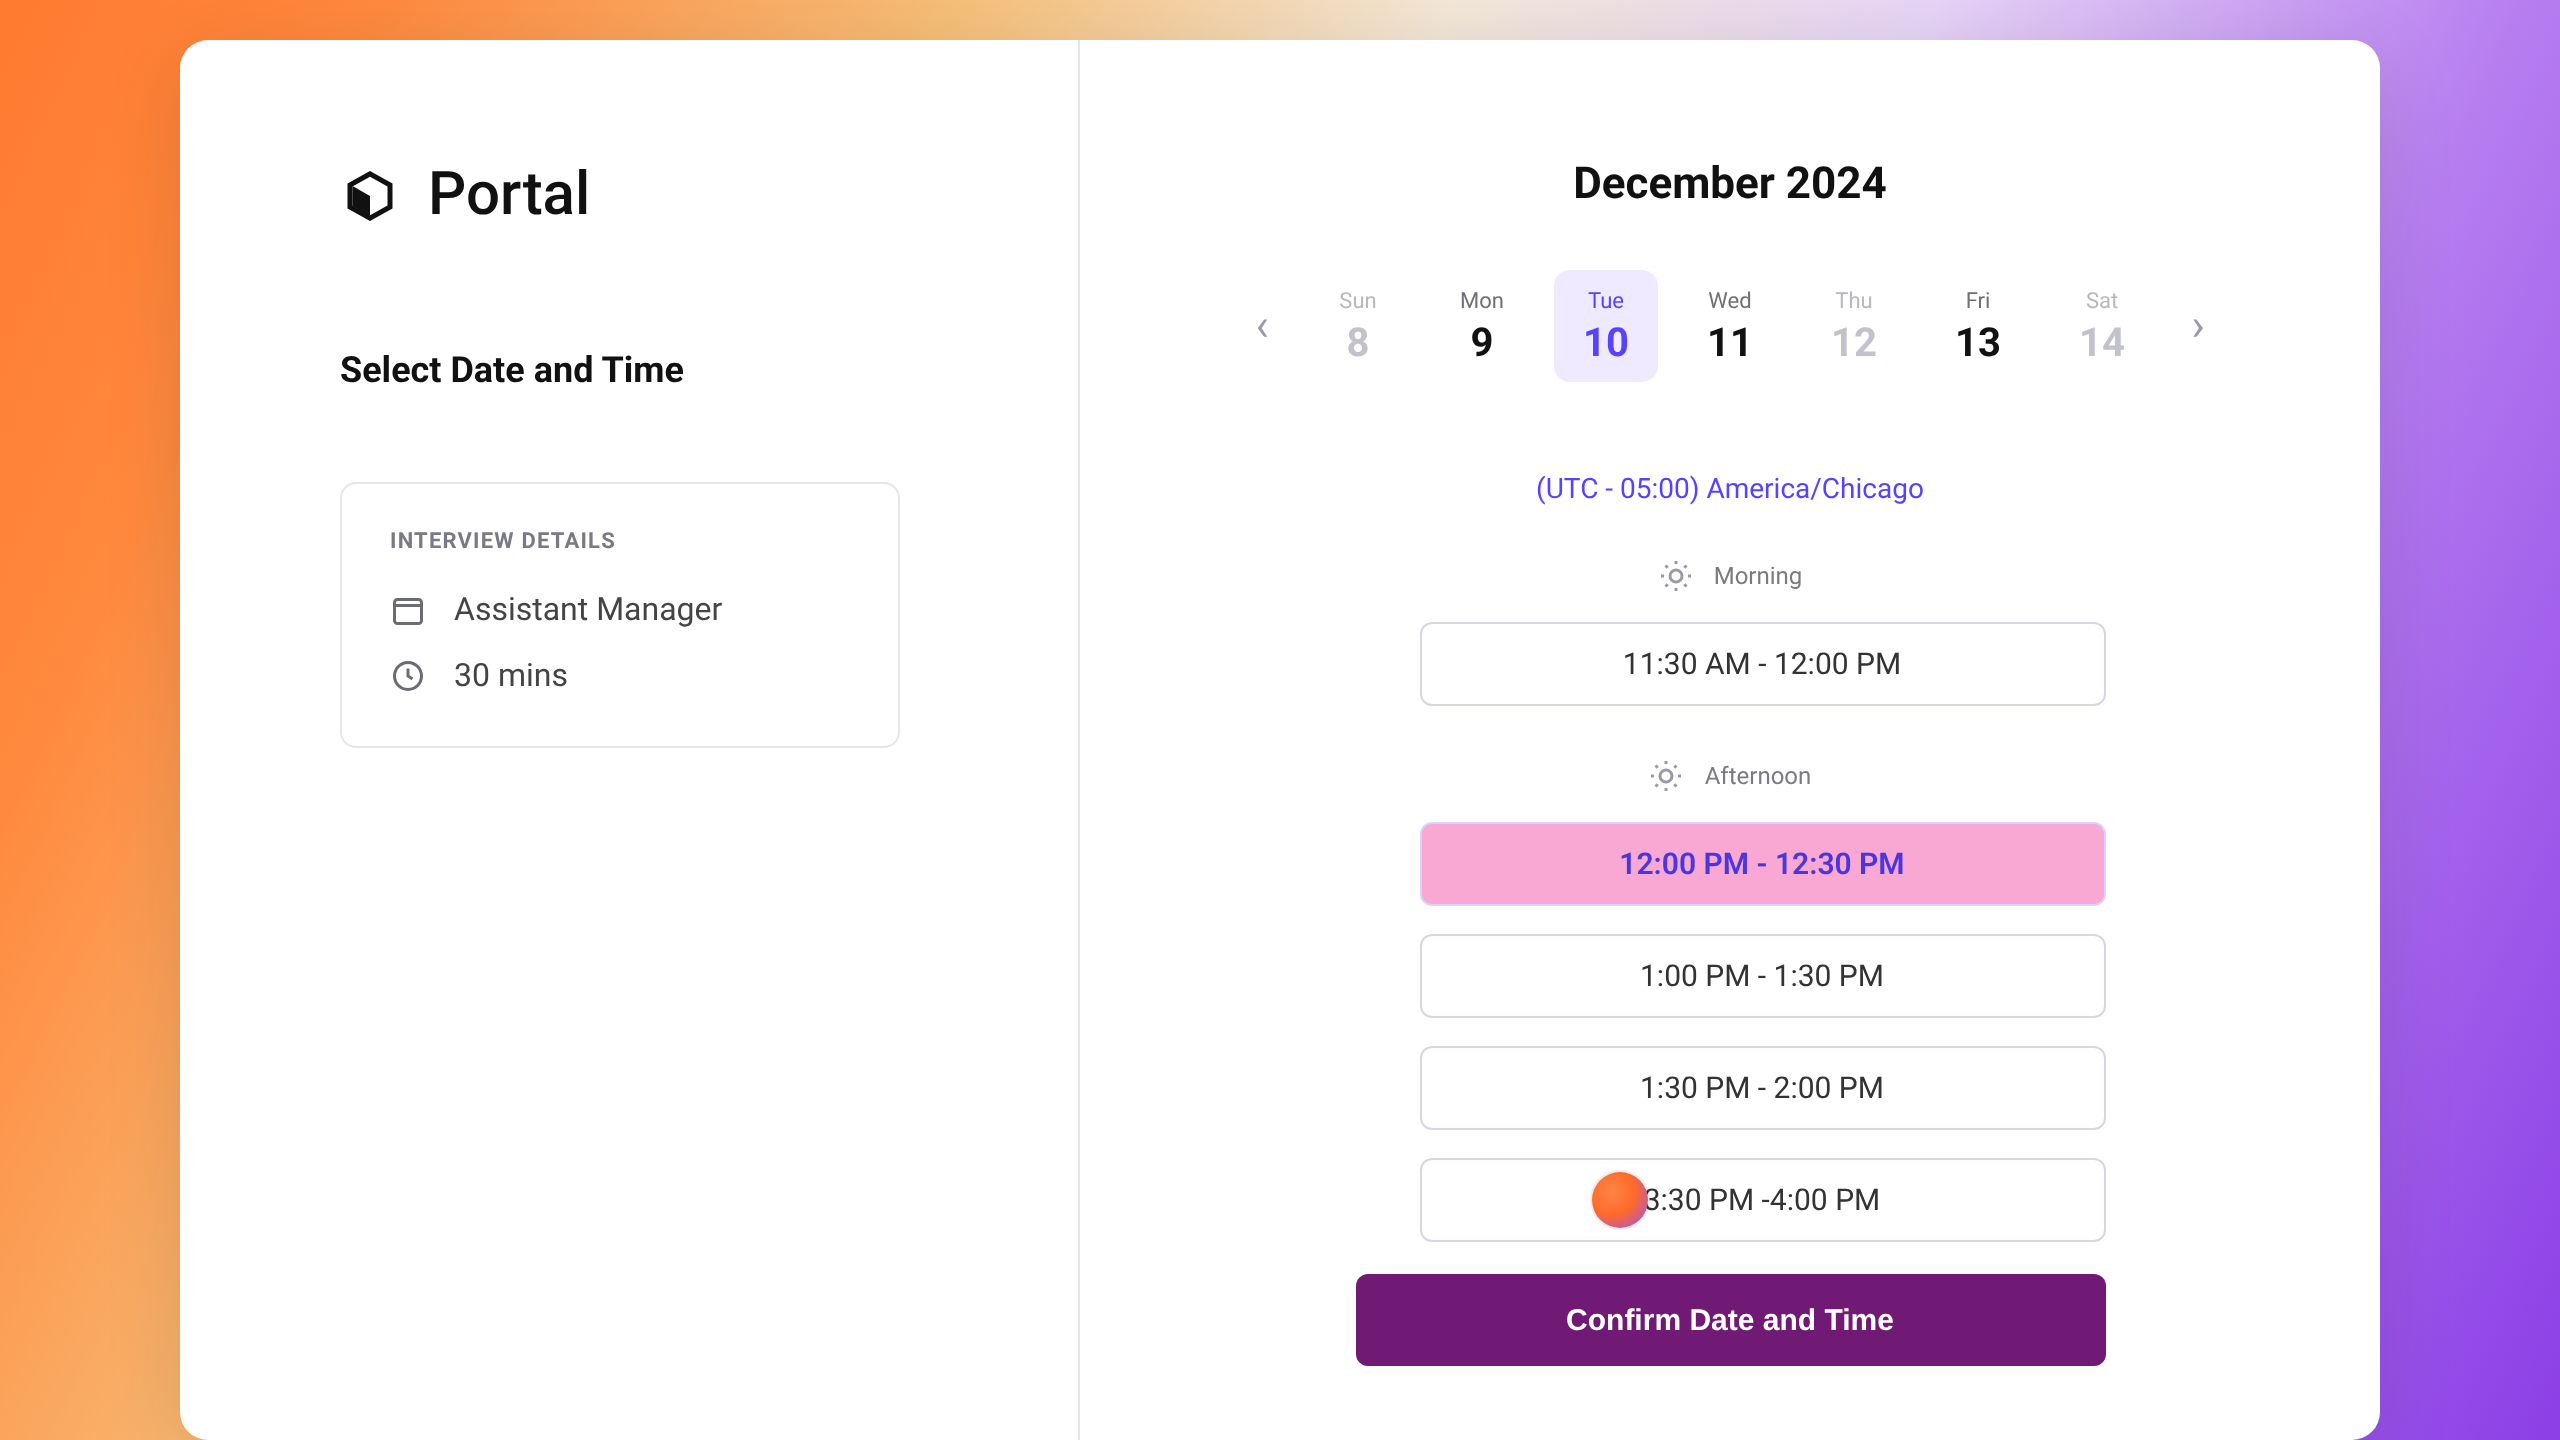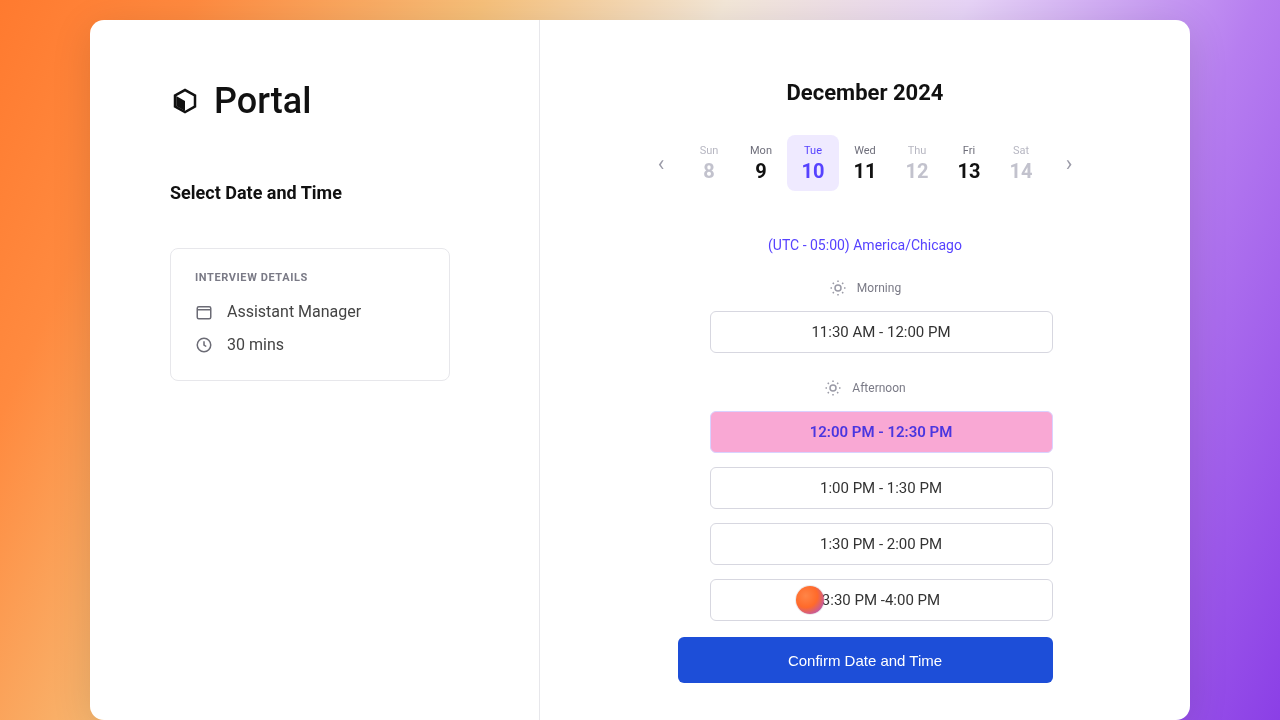--- a/index.html
+++ b/index.html
@@ -12,37 +12,37 @@
   .card {
     width: 1100px; height: 700px; background: #fff; border-radius: 14px;
     display: flex; box-shadow: 0 8px 40px rgba(0,0,0,.12);
     overflow: hidden;
   }
   .left  { width: 450px; padding: 60px 40px 40px 80px; border-right: 1px solid #e7e7eb; }
   .right { flex: 1; padding: 60px 40px 30px 40px; display: flex; flex-direction: column; align-items: center; }
 
   .brand { display: flex; align-items: center; gap: 14px; margin-bottom: 60px; }
   .logo-icon { width: 30px; height: 30px; }
-  .brand-name { font-size: 36px; font-weight: 500; color: #111; }
+  .brand-name { font-size: 30px; font-weight: 500; color: #111; }
 
   .page-title { font-size: 18px; font-weight: 700; color: #111; margin-bottom: 45px; }
 
   .panel {
     border: 1px solid #e7e7eb; border-radius: 8px; padding: 22px 24px 26px 24px;
     width: 280px;
   }
   .panel-header { font-size: 11px; font-weight: 700; letter-spacing: .6px; color: #7a7a86; margin-bottom: 18px; }
   .panel-row { display: flex; align-items: center; gap: 14px; color: #444; font-size: 16px; margin-top: 14px; }
   .panel-row .ico { width: 18px; height: 18px; color: #6b6b75; flex-shrink: 0; }
 
   .month-title { font-size: 22px; font-weight: 700; color: #111; margin-bottom: 30px; }
 
   .week { display: flex; align-items: center; gap: 8px; }
   .nav-chevron { width: 28px; height: 40px; display:flex; align-items:center; justify-content:center; color:#9b9ba8; cursor:pointer; font-size: 22px; user-select:none; }
-  .day-list { display: flex; }
+  .day-list { display: flex; gap: 10px; }
   .day-cell { width: 52px; height: 56px; border-radius: 8px; display:flex; flex-direction:column; align-items:center; justify-content:center; gap:2px; cursor:pointer; }
   .day-cell .dow { font-size: 11px; color:#b7b7c2; }
   .day-cell .num { font-size: 20px; font-weight: 700; color:#c2c2cd; }
   .day-cell.avail .dow { color:#6f6f7b; }
   .day-cell.avail .num { color:#111; }
   .day-cell.selected { background:#efeaff; }
   .day-cell.selected .dow { color:#5642ff; }
   .day-cell.selected .num { color:#5642ff; }
 
   .tz { margin-top: 46px; font-size: 14px; color:#5642ff; cursor:pointer; }
@@ -54,21 +54,21 @@
   .slot-stack { width: 375px; display:flex; flex-direction:column; gap:14px;padding-left:32px; }
   .slot {
     width:100%; height:42px; border:1px solid #d7d7e0; border-radius:6px;
     display:flex; align-items:center; justify-content:center; font-size:15px; color:#333;
     background:#fff; cursor:pointer;
   }
   .slot.selected { background:#f9a8d4; border-color:#d9d2ff; color:#4a36e0; font-weight:600; }
 
   .confirm {
     margin-top: 16px; width: 375px; height:46px; border:none; border-radius:6px;
-    background:#1d4ed8; color:#fff; font-size:15px; font-weight:400; cursor:pointer;
+    background:#701a75; color:#fff; font-size:15px; font-weight:700; cursor:pointer;
   }
 
   .cursor-dot{
     position:absolute; width:28px; height:28px; border-radius:50%;
     background: radial-gradient(circle at 35% 35%, #ff8547 0%, #ff6a2a 45%, #9b4ff0 100%);
     box-shadow: 0 0 0 1px rgba(0,0,0,.08);
     pointer-events:none;
   }
 </style>
 </head>

